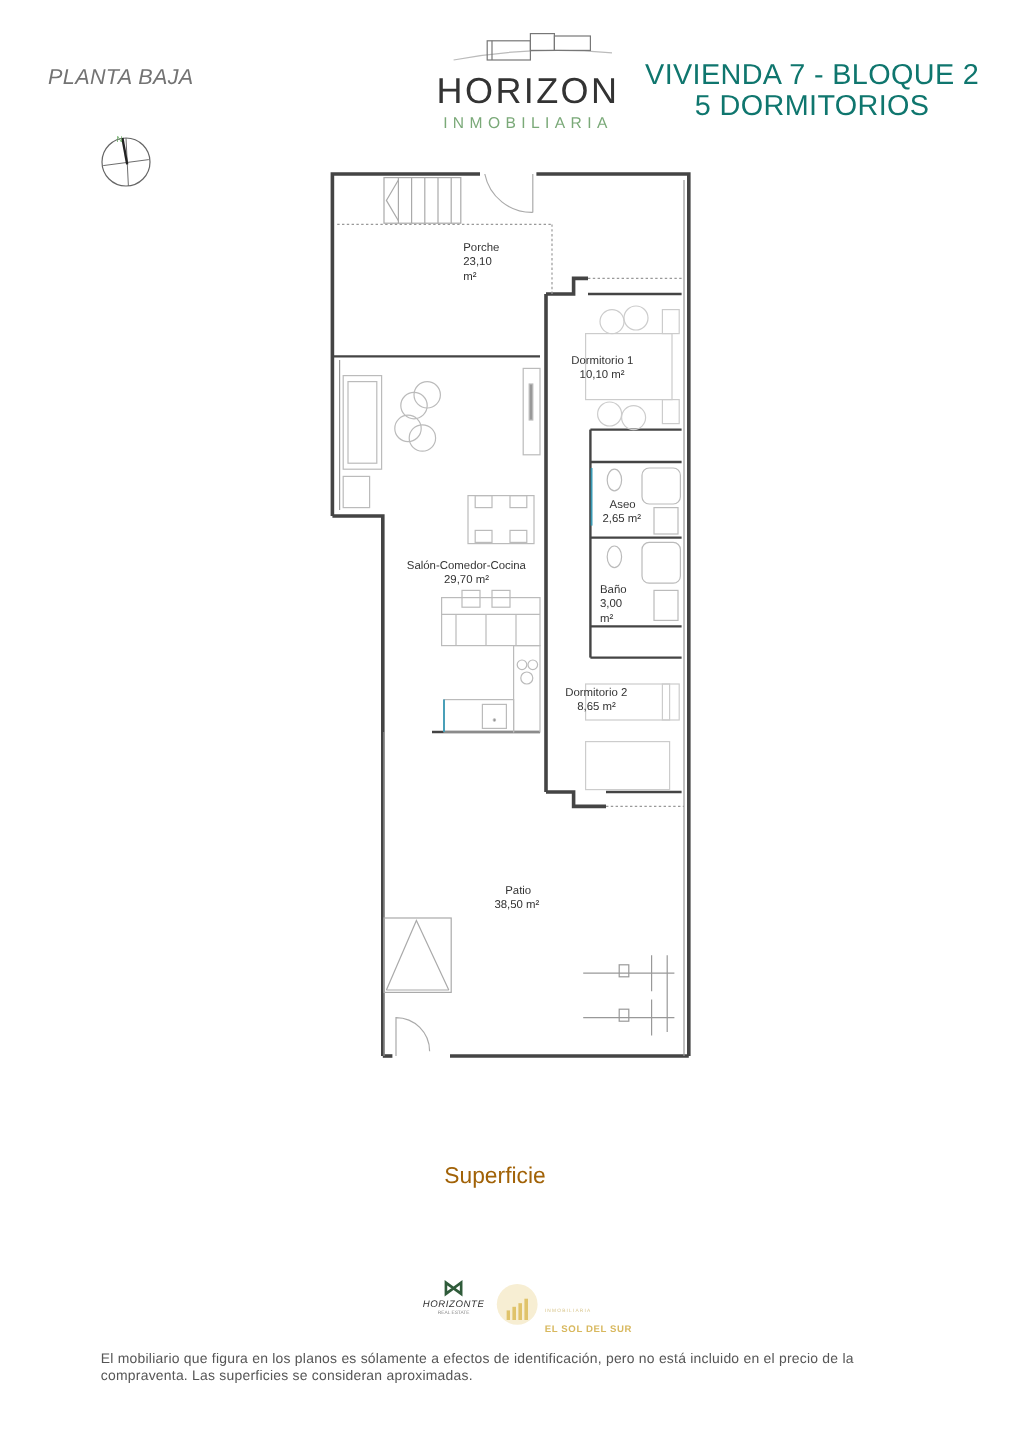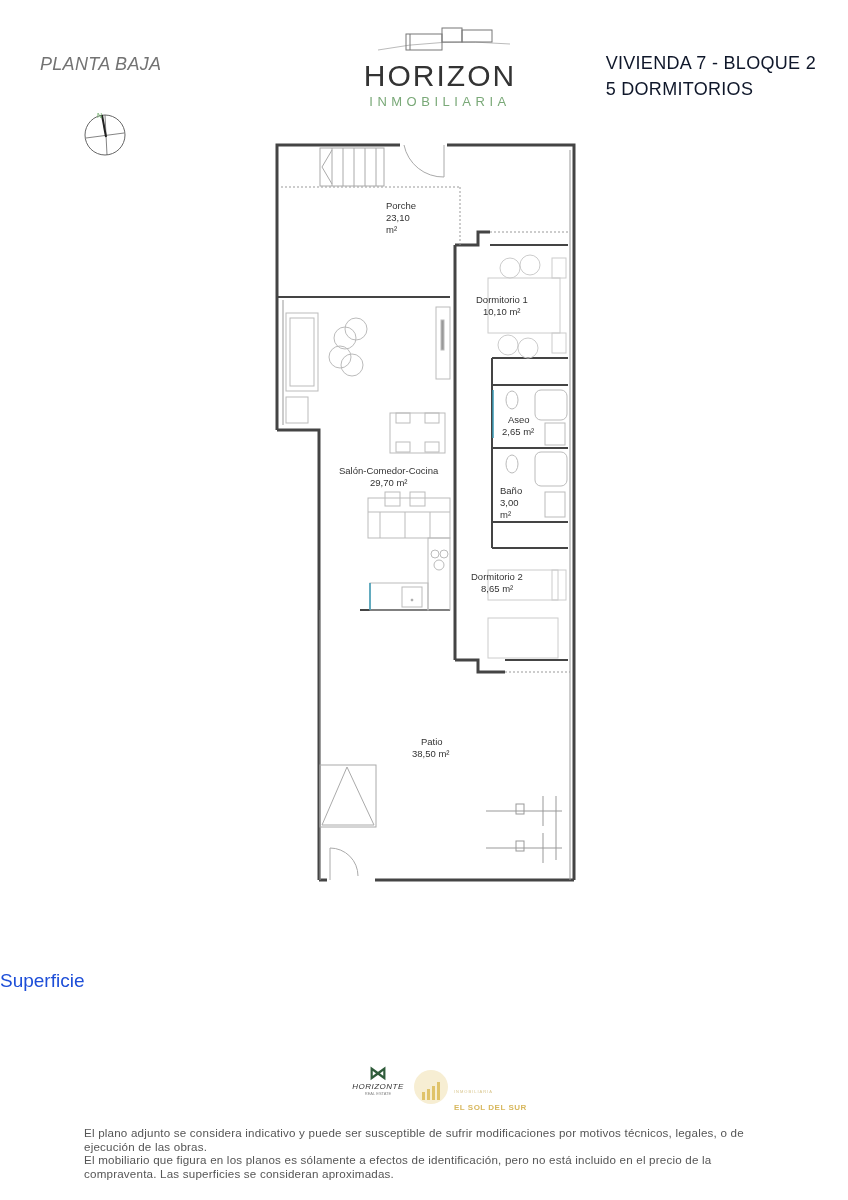--- a/index.html
+++ b/index.html
@@ -1,23 +1,23 @@
 <!DOCTYPE html>
 <html><head>
 <meta charset="utf-8">
 <style>
   html, body { margin:0; padding:0; background:#ffffff; }
   body { width:848px; height:1200px; position:relative; overflow:hidden; font-family:"Liberation Sans", sans-serif; color:#222; }
   .floor-label { position:absolute; left:40px; top:54px; font-size:18px; color:#737373; letter-spacing:0.3px;font-style:italic; }
-  .unit-title { position:absolute; right:32px; top:50px; text-align:left; font-size:18px; line-height:26px; color:#0f172a; letter-spacing:0.3px; }
+  .unit-title { position:absolute; right:32px; top:50px; text-align:center; font-size:24px; line-height:26px; color:#0f766e; letter-spacing:0.3px; }
   .brand { position:absolute; left:360px; top:22px; width:160px; text-align:center; }
   .brand-name { font-size:30px; letter-spacing:2px; color:#333; font-weight:300; margin-top:2px; line-height:32px; }
   .brand-sub { font-size:13px; letter-spacing:4.5px; color:#7aa978; margin-top:2px; }
   .plan { position:absolute; left:0; top:0; }
-  .surface { position:absolute; left:0; width:825px; top:968px; font-size:19px; line-height:26px; color:#1d4ed8; }
+  .surface { position:absolute; left:0; width:825px; text-align:center; top:968px; font-size:19px; line-height:26px; color:#a16207; }
   .logos { position:absolute; left:350px; top:1064px; width:200px; height:46px; }
   .logo-horizonte { position:absolute; left:0; top:0; width:56px; text-align:center; }
   .logo-horizonte .mark { font-size:18px; color:#2f5b3a; font-weight:bold; line-height:18px; }
   .logo-horizonte .word { font-size:8px; letter-spacing:0.5px; color:#333;font-style:italic; }
   .logo-horizonte .tag { font-size:4px; color:#888; }
   .logo-sol { position:absolute; left:64px; top:4px; width:130px; height:40px; }
   .logo-sol .circle { position:absolute; left:0; top:2px; width:34px; height:34px; border-radius:50%; background:#f7eed3; }
   .logo-sol .bars { position:absolute; left:8px; top:14px; }
   .logo-sol .name { position:absolute; left:40px; top:10px; font-size:8px; font-weight:bold; color:#d8b85e; letter-spacing:0.5px;margin-top:25px; }
   .logo-sol .sub { position:absolute; left:40px; top:21px; font-size:4px; color:#d8c58c; letter-spacing:1px; }
@@ -230,15 +230,14 @@
       <rect x="5" y="7" width="3" height="11" fill="#e0c36a"></rect>
       <rect x="10" y="4" width="3" height="14" fill="#e0c36a"></rect>
       <rect x="15" y="0" width="3" height="18" fill="#e0c36a"></rect>
     </svg>
     <div class="name">EL SOL DEL SUR</div>
     <div class="sub">INMOBILIARIA</div>
   </div>
 </div>
 
 <div class="disclaimer">
-  <p>El plano adjunto se considera indicativo y puede ser susceptible de sufrir modificaciones por motivos técnicos, legales, o de ejecución de las obras.</p>
   <p>El mobiliario que figura en los planos es sólamente a efectos de identificación, pero no está incluido en el precio de la compraventa. Las superficies se consideran aproximadas.</p>
 </div>
 
 </body></html>

